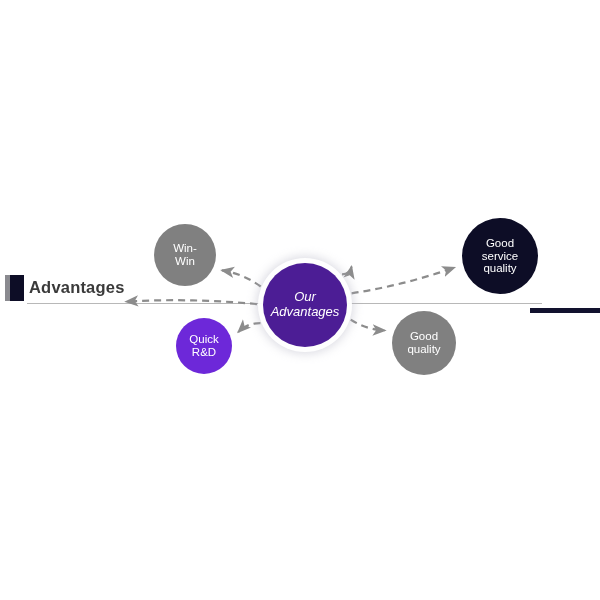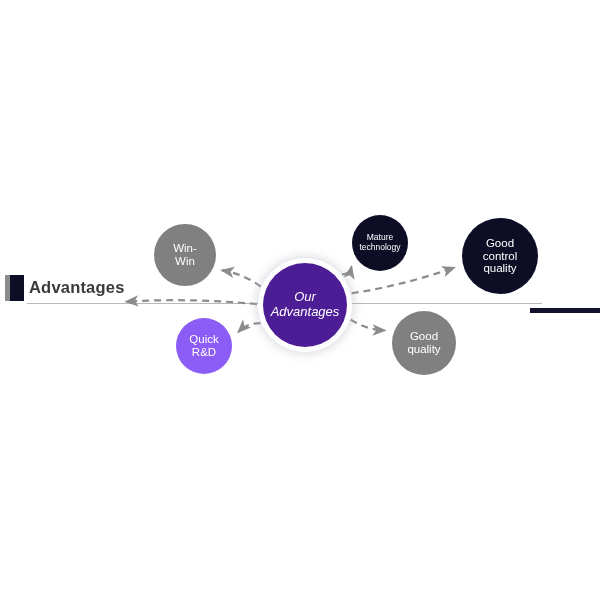--- a/index.html
+++ b/index.html
@@ -140,29 +140,26 @@
 
   <div class="node node-navy node-center" style="left: 263px; top: 73px; width: 84px; height: 84px; font-size: 13px; background: #4c1d95; color: rgb(255, 255, 255); font-style: italic;">
     <span class="node-label"><span>Our</span><br><span>Advantages</span></span>
   </div>
 
   <div class="node node-gray" style="left: 154px; top: 34px; width: 62px; height: 62px; font-size: 11.5px; background: rgb(128, 128, 128); color: rgb(255, 255, 255);">
     <span class="node-label"><span>Win-</span><br><span>Win</span></span>
   </div>
 
 
-  <div class="node node-navy" style="left: 176px; top: 128px; width: 56px; height: 56px; font-size: 11.5px; background: #8b5cf6; color: rgb(255, 255, 255);">
+  <div class="node node-navy" style="left: 176px; top: 128px; width: 56px; height: 56px; font-size: 11.5px; background: #6d28d9; color: rgb(255, 255, 255);">
     <span class="node-label"><span>Quick</span><br><span>R&amp;D</span></span>
   </div>
 
-  <div class="node node-navy" style="left: 352px; top: 25px; width: 56px; height: 56px; font-size: 8.5px; background: rgb(13, 13, 38); color: rgb(255, 255, 255);">
-    <span class="node-label"><span>Mature</span><br><span>technology</span></span>
-  </div>
 
   <div class="node node-navy" style="left: 462px; top: 28px; width: 76px; height: 76px; font-size: 11.5px; background: rgb(13, 13, 38); color: rgb(255, 255, 255);">
-    <span class="node-label"><span>Good</span><br><span>control</span><br><span>quality</span></span>
+    <span class="node-label"><span>Good</span><br><span>service</span><br><span>quality</span></span>
   </div>
 
   <div class="node node-gray" style="left: 392px; top: 121px; width: 64px; height: 64px; font-size: 11.5px; background: rgb(128, 128, 128); color: rgb(255, 255, 255);">
     <span class="node-label"><span>Good</span><br><span>quality</span></span>
   </div>
 
 </div>
 
 </body></html>

